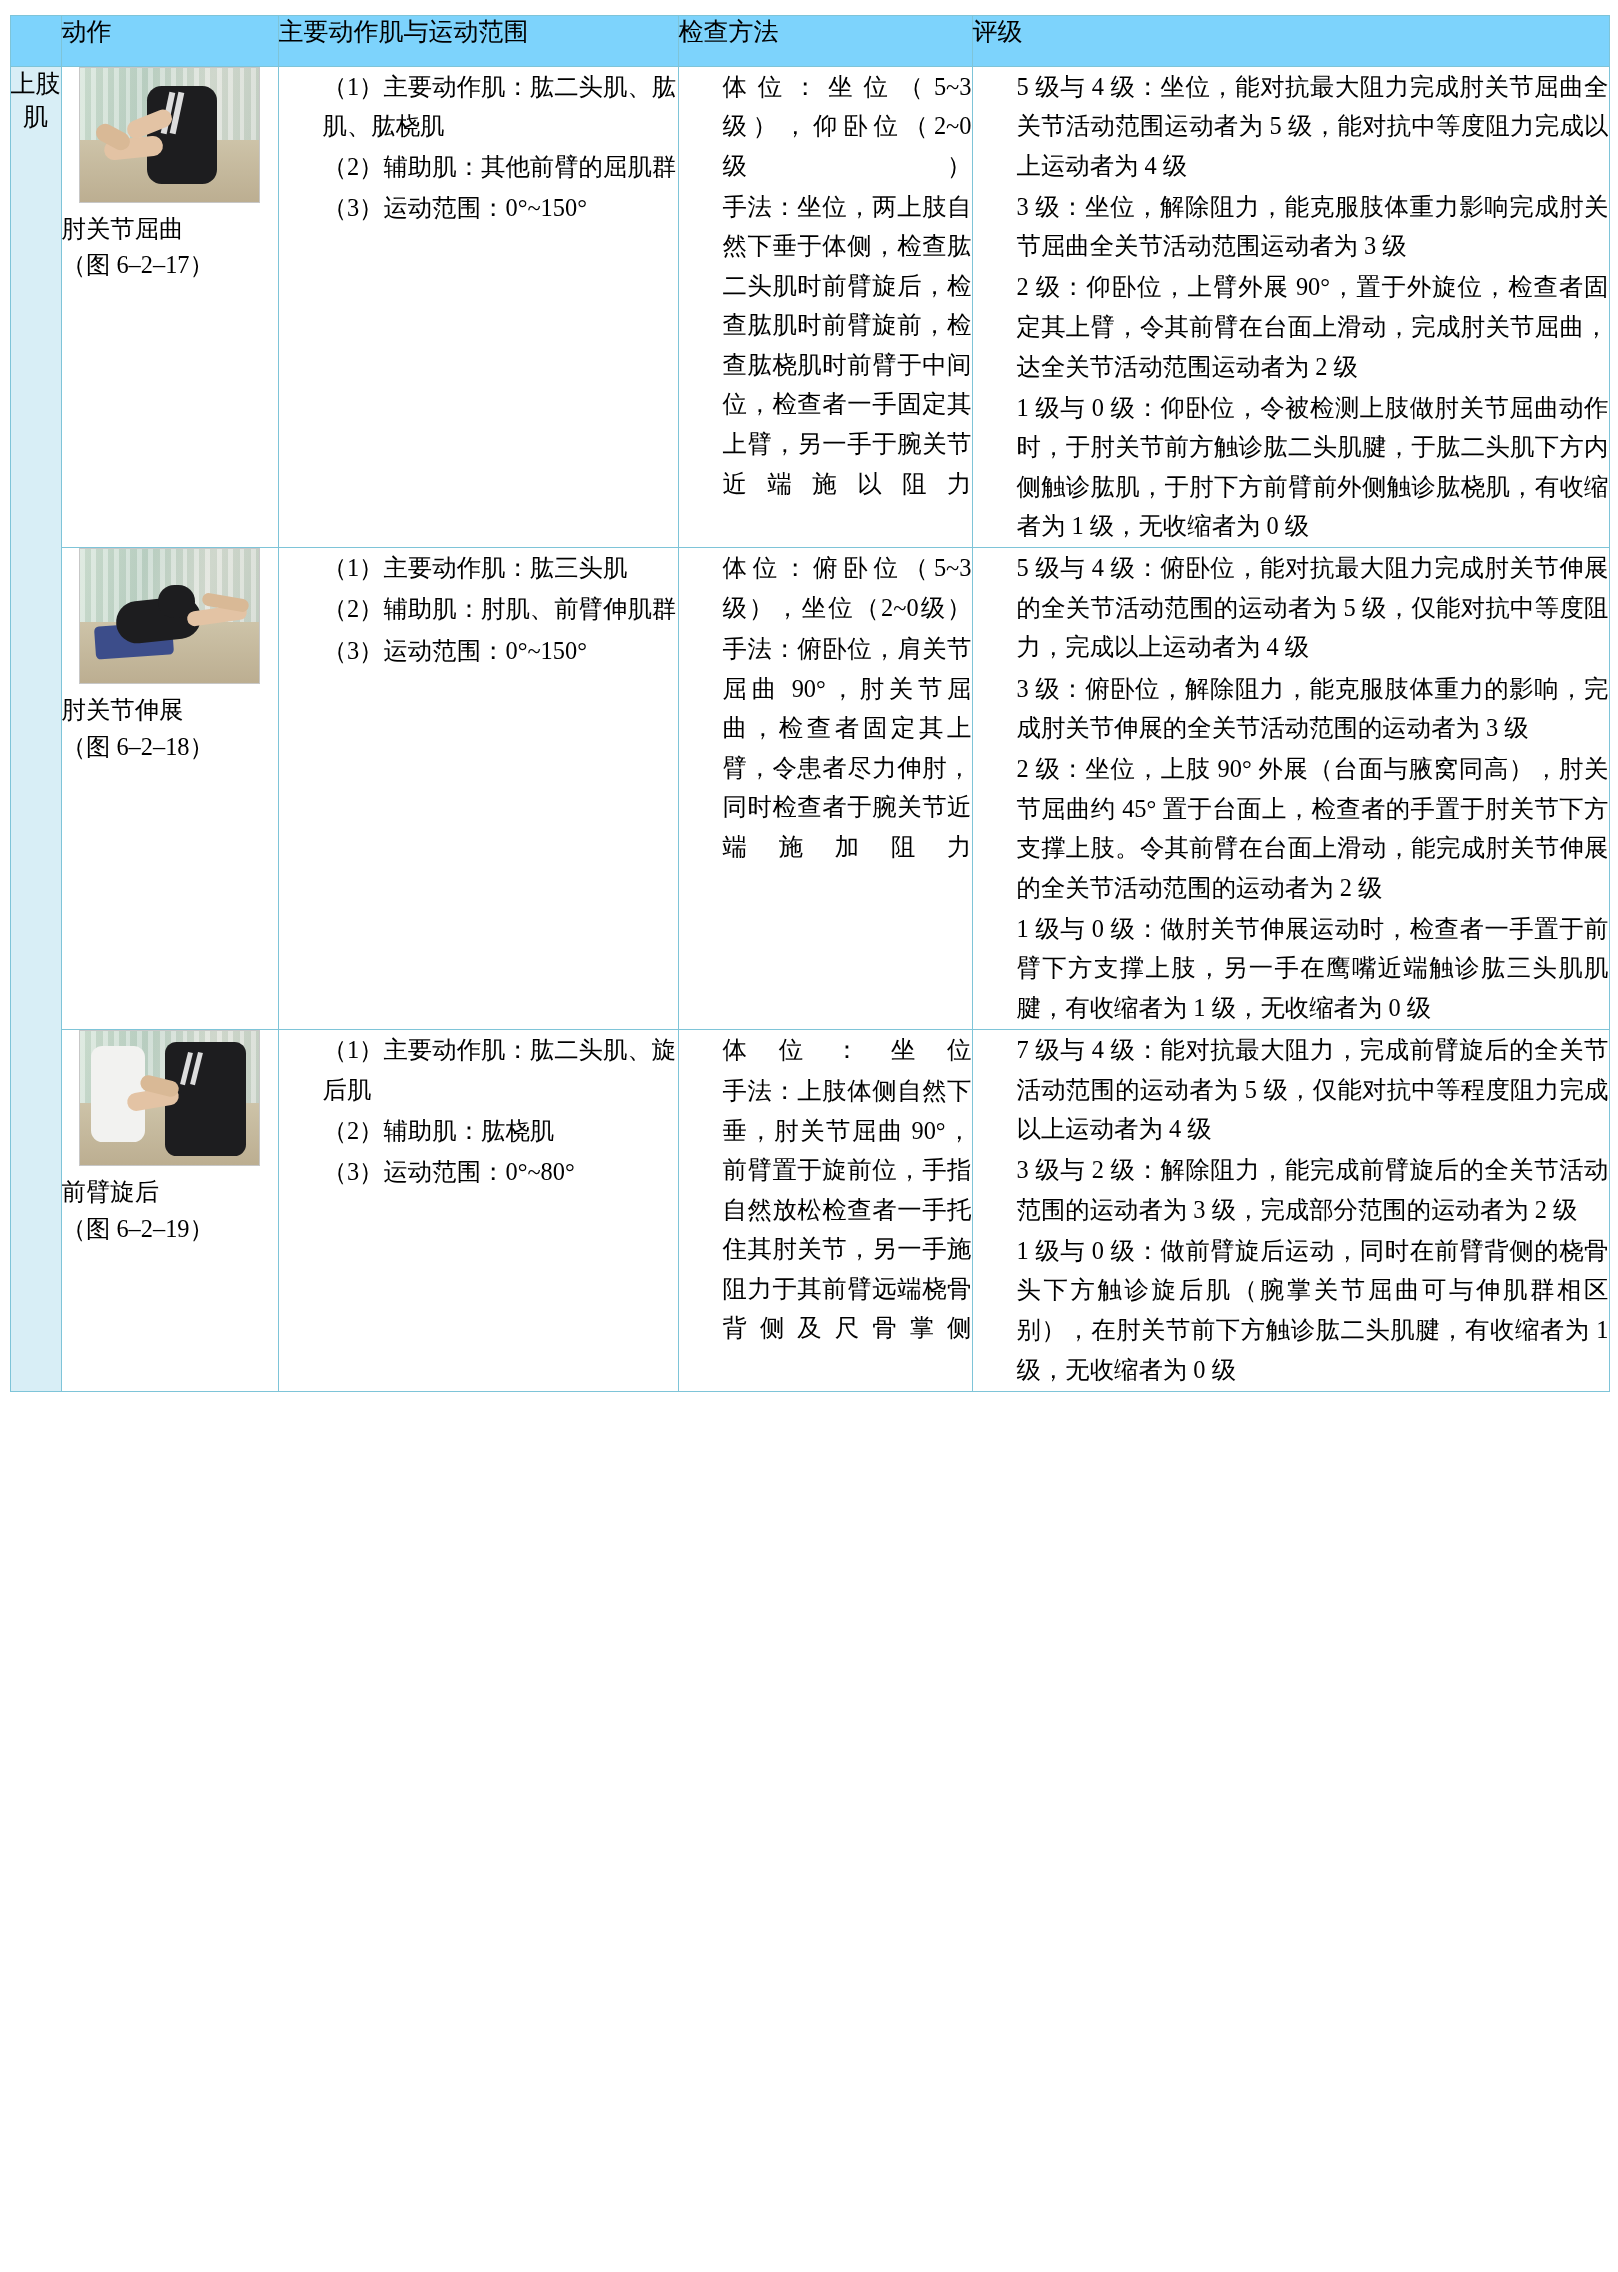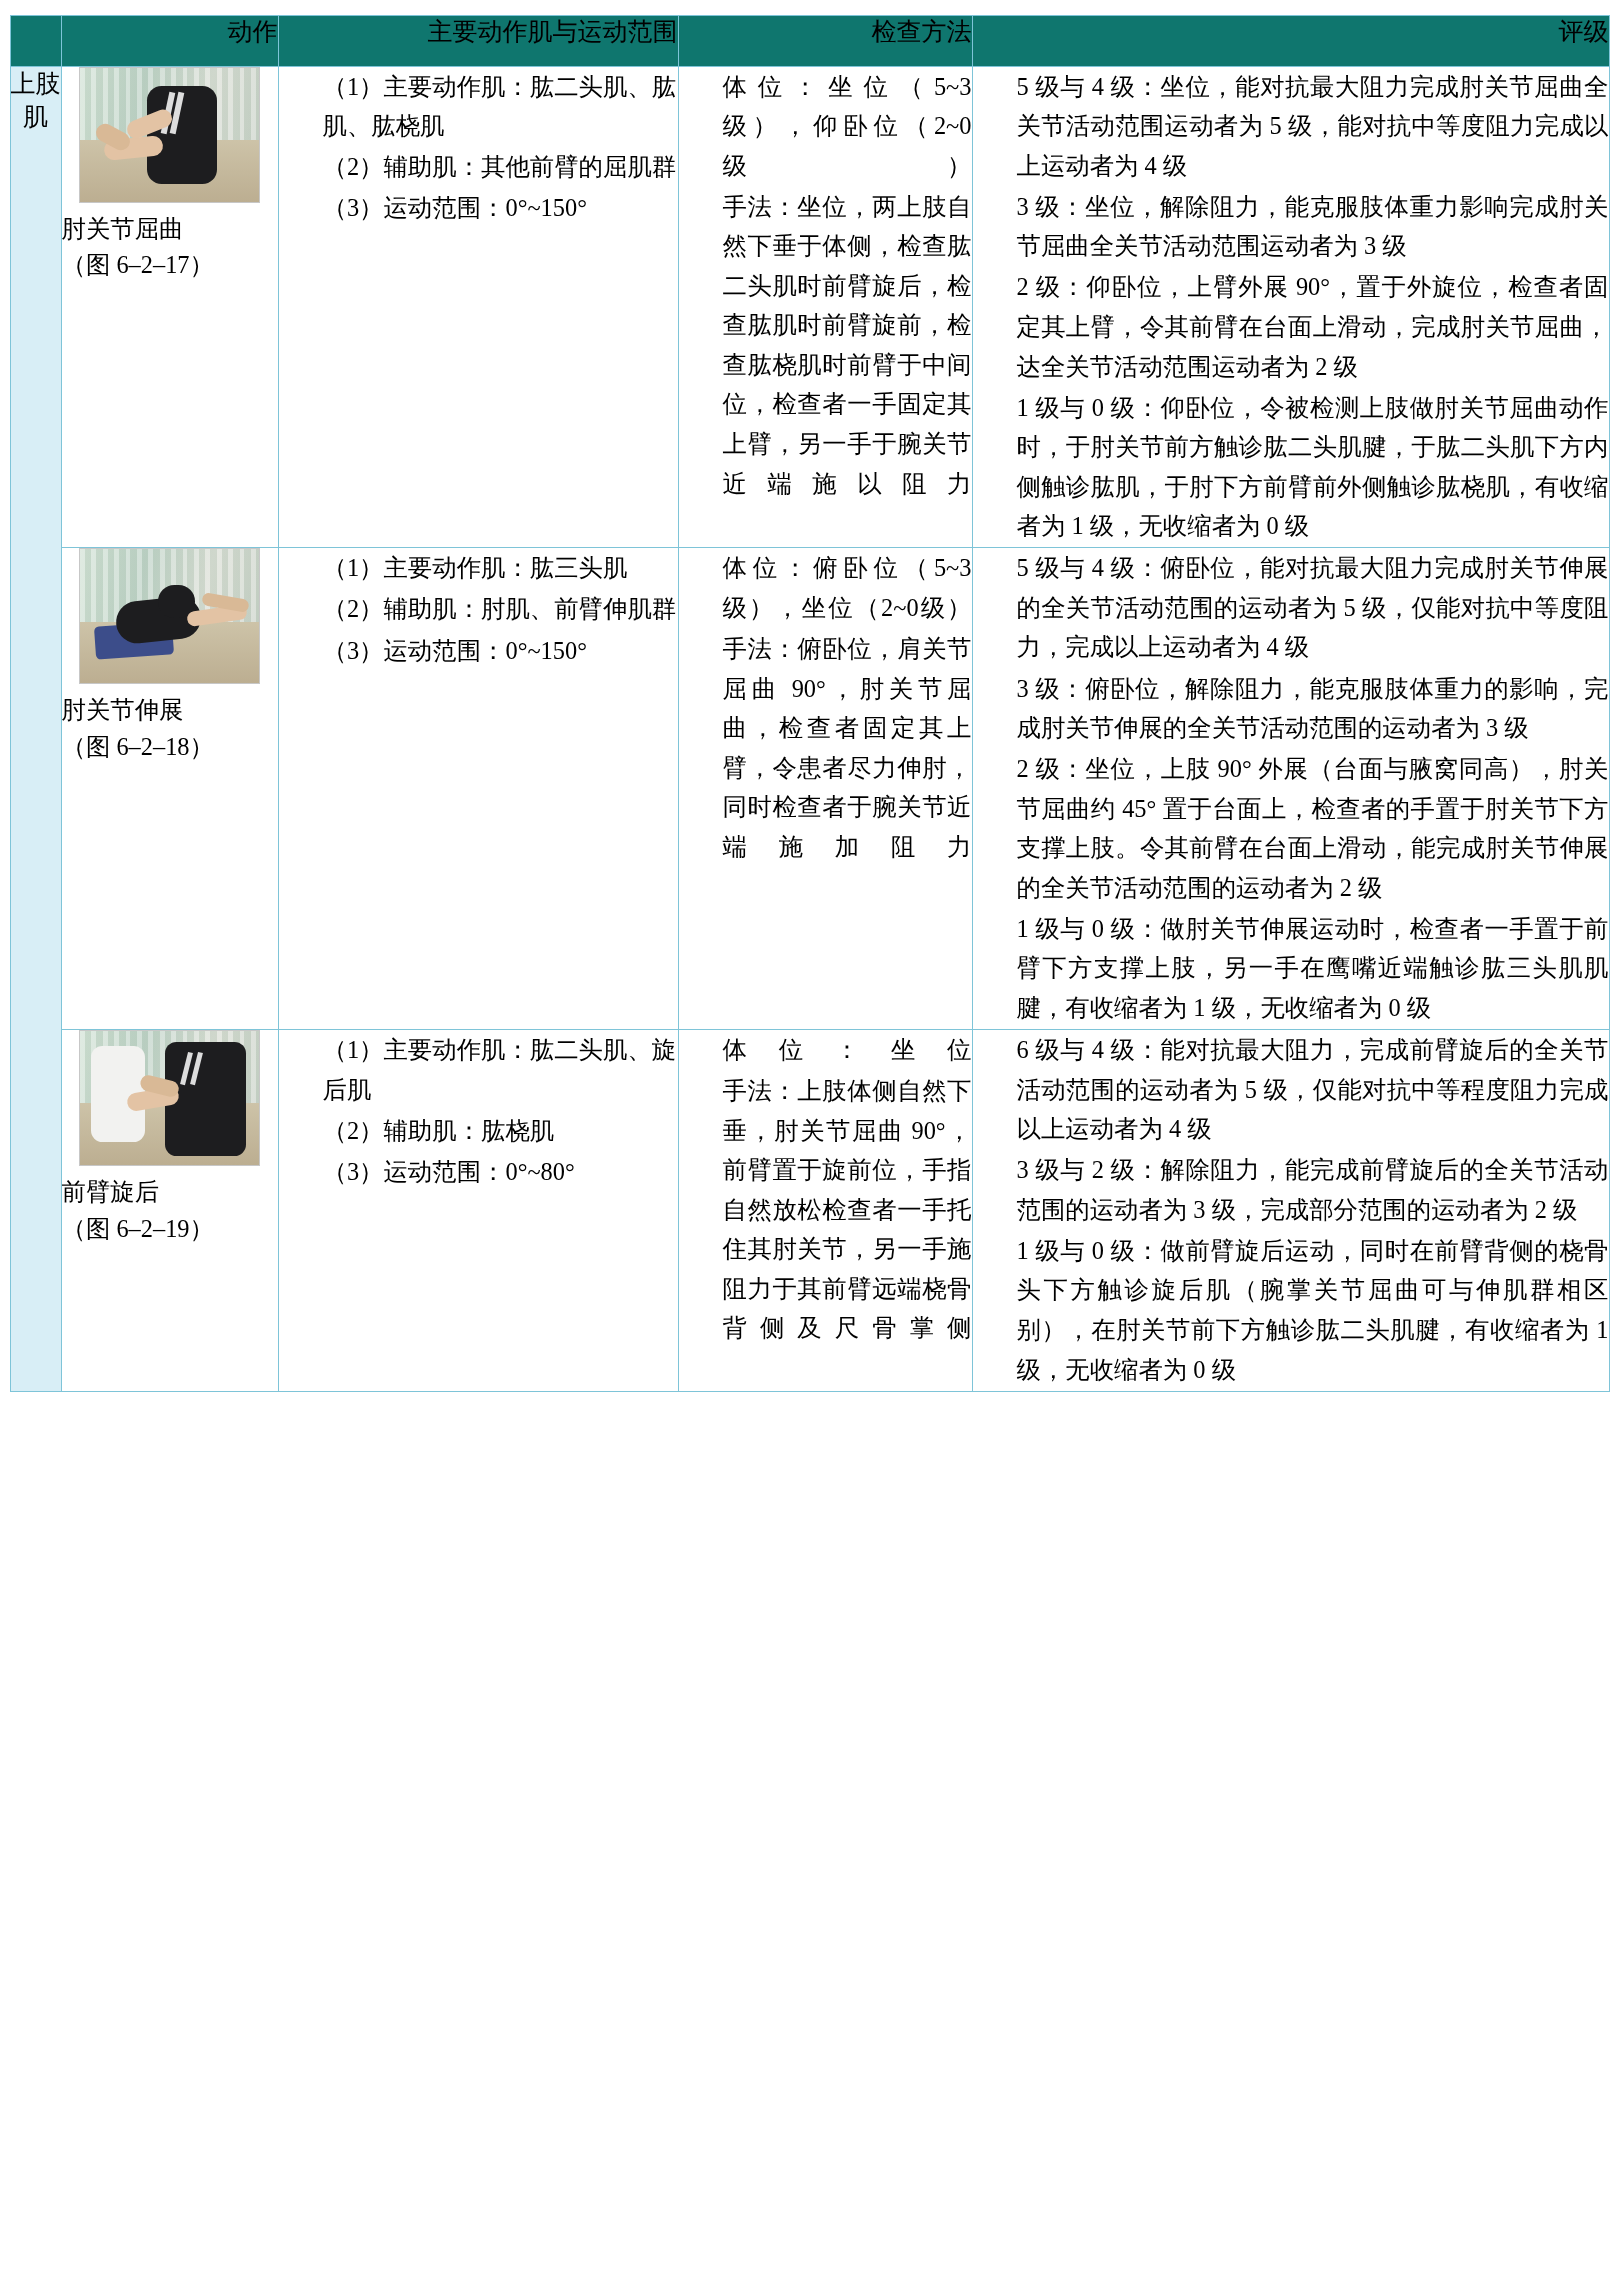--- a/index.html
+++ b/index.html
@@ -22,22 +22,22 @@
     width: 1594px;
     table-layout: fixed;
     margin: 0 auto;
   }
   table.mmt td, table.mmt th {
     border: 1.6px solid #7ec4d8;
     vertical-align: top;
     padding: 0;
   }
   thead th {
-    background: #0f766e;
-    text-align: right;
+    background: #7dd3fc;
+    text-align: left;
     font-weight: normal;
     font-size: 25px;
     height: 50px;
     padding: 4.9px 3.3px;
     line-height: 1.25;
   }
   .col-group { width: 50px; }
   .col-action { width: 216px; }
   .col-muscle { width: 399px; }
   .col-method { width: 293px; }
@@ -243,21 +243,21 @@
           <p class="p">（2）辅助肌：肱桡肌</p>
           <p class="p">（3）运动范围：0°~80°</p>
         </td>
 
         <td class="text-cell method-cell">
           <p class="p">体位：坐位</p>
           <p class="p">手法：上肢体侧自然下垂，肘关节屈曲 90°，前臂置于旋前位，手指自然放松检查者一手托住其肘关节，另一手施阻力于其前臂远端桡骨背侧及尺骨掌侧</p>
         </td>
 
         <td class="text-cell grade-cell">
-          <p class="p p-jfy">6 级与 4 级：能对抗最大阻力，完成前臂旋后的全关节活动范围的运动者为 5 级，仅能对抗中等程度阻力完成以上运动者为 4 级</p>
+          <p class="p p-jfy">7 级与 4 级：能对抗最大阻力，完成前臂旋后的全关节活动范围的运动者为 5 级，仅能对抗中等程度阻力完成以上运动者为 4 级</p>
           <p class="p p-jfy">3 级与 2 级：解除阻力，能完成前臂旋后的全关节活动范围的运动者为 3 级，完成部分范围的运动者为 2 级</p>
           <p class="p p-jfy">1 级与 0 级：做前臂旋后运动，同时在前臂背侧的桡骨头下方触诊旋后肌（腕掌关节屈曲可与伸肌群相区别），在肘关节前下方触诊肱二头肌腱，有收缩者为 1 级，无收缩者为 0 级</p>
         </td>
       </tr>
 
     </tbody>
   </table>
 </div>
 
 

